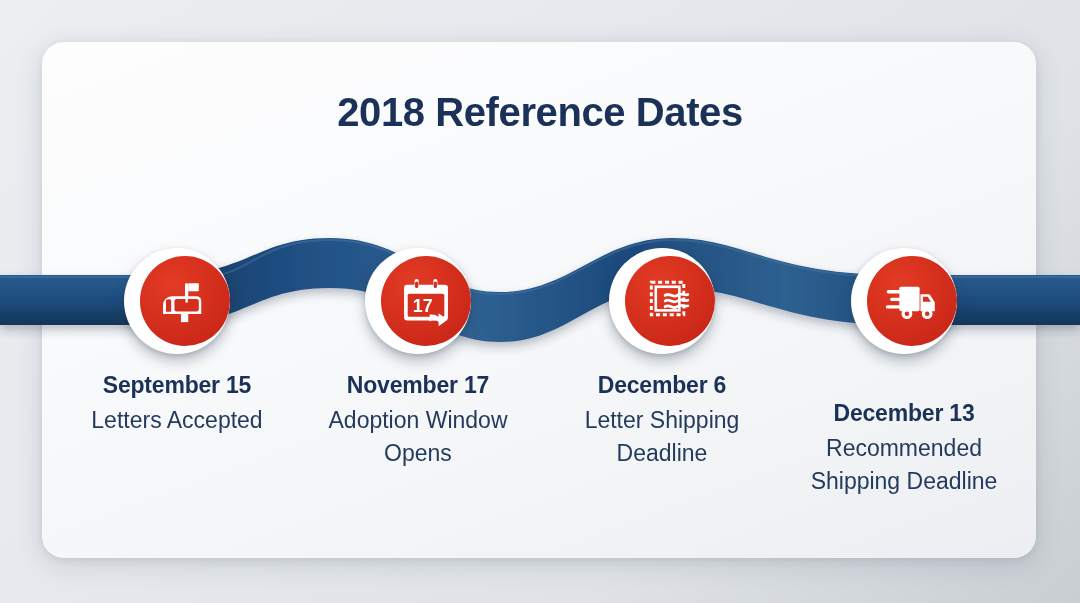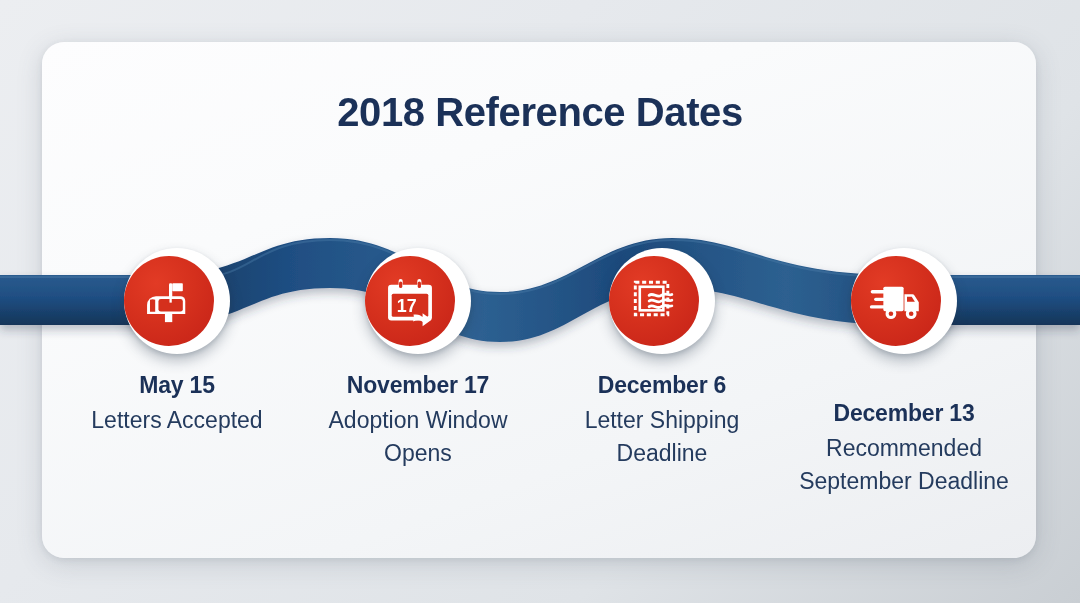--- a/index.html
+++ b/index.html
@@ -84,21 +84,21 @@
   .node-circle {
     position: relative;
     width: 106px;
     height: 106px;
     border-radius: 50%;
     background: #ffffff;
     box-shadow: 0 7px 13px rgba(40, 55, 75, 0.30),
                 0 2px 4px rgba(40, 55, 75, 0.16);
     display: flex;
     align-items: center;
-    justify-content: flex-start;
+    justify-content: flex-end;
     flex: none;
   }
 
   .node-inner {
     width: 90px;
     height: 90px;
     border-radius: 50%;
     background: radial-gradient(circle at 36% 30%, #e23b25 0%, #d5301d 45%, #c42117 100%);
     display: flex;
     align-items: center;
@@ -217,21 +217,21 @@
               <rect x="19" y="29.5" width="30" height="15.5" rx="3"></rect>
               <circle cx="34" cy="35" r="3.4"></circle>
             </g>
             <g fill="#ffffff">
               <rect x="32.6" y="14" width="2.8" height="20"></rect>
             </g>
           </svg>
         </div>
       </div>
       <div class="caption">
-        <div class="date">May 15</div>
+        <div class="date">September 15</div>
         <div class="desc">Letters Accepted</div>
       </div>
     </div>
 
     <div class="milestone" style="left:296px;">
       <div class="node-circle">
         <div class="node-inner">
           <svg width="52" height="52" viewBox="0 0 64 64">
             <g fill="#ffffff">
 
@@ -308,18 +308,18 @@
             </g>
             <g fill="#d5301d">
               <circle cx="26" cy="47" r="2.7"></circle>
               <circle cx="50" cy="47" r="2.7"></circle>
             </g>
           </svg>
         </div>
       </div>
       <div class="caption">
         <div class="date">December 13</div>
-        <div class="desc">Recommended September Deadline</div>
+        <div class="desc">Recommended Shipping Deadline</div>
       </div>
     </div>
 
   </div>
 </div>
 
 </body></html>

